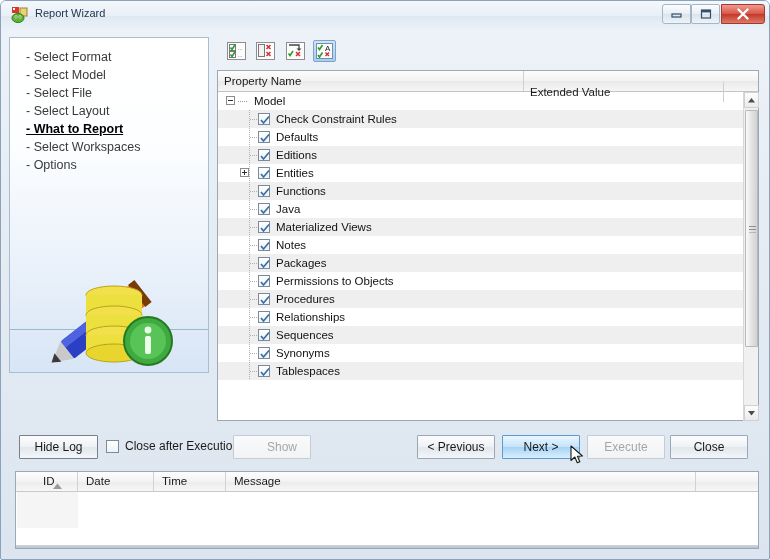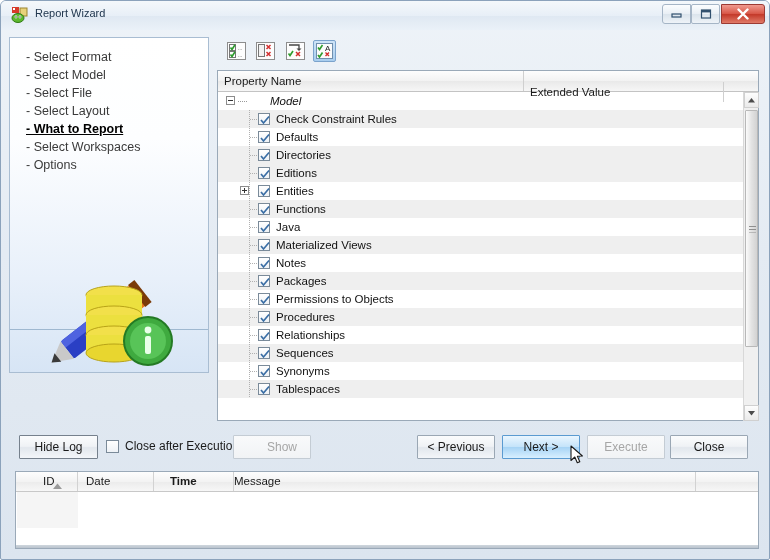--- a/index.html
+++ b/index.html
@@ -170,21 +170,21 @@
   }
   .cbox svg { position: absolute; left: 1px; top: 1px; }
   .tlabel { position: absolute; }
 
   
   #row-model .rootexp { left: 8px; }
   #row-model .rootdots {
     position: absolute; left: 20px; top: 9px; width: 10px; height: 1px;
     background: repeating-linear-gradient(90deg,#9a9a9a 0 1px,transparent 1px 2px);
   }
-  #row-model .tlabel { left: 52px; font-style: italic; }
+  #row-model .tlabel { left: 36px; }
 
   .child .cbox { left: 40px; }
   .child .tlabel { left: 58px; }
   .child .expander { left: 22px; }
 
   
   #vscroll {
     position: absolute; right: 0; top: 21px;
     width: 15px; height: 329px;
     background: #f0f0f0;
@@ -269,21 +269,21 @@
   }
   .lcell {
     position: absolute; top: 0; height: 19px; line-height: 19px;
     font-size: 11.5px; color: #1a1a1a;
     padding-left: 8px;
     border-right: 1px solid #d2d2d2;
     white-space: nowrap;
   }
   #lc-id   { left: 0;   width: 62px; padding-left: 27px; }
   #lc-date { left: 62px;  width: 76px; }
-  #lc-time { left: 146px; width: 72px; font-weight: bold; }
+  #lc-time { left: 138px; width: 72px; }
   #lc-msg  { left: 210px; width: 470px; }
   #lc-end  { left: 680px; width: 62px; border-right: none; }
   #sortarrow { position: absolute; left: 36px; top: 7px; }
   #logbody-sel {
     position: absolute; left: 1px; top: 20px;
     width: 61px; height: 36px;
     background: #f5f5f5;
   }
   #log-footline {
     position: absolute; left: 0; bottom: 0; width: 742px; height: 3px;
@@ -441,30 +441,20 @@
         <span class="guide"></span>
         <span class="tick"></span>
         <span class="cbox">
             <svg width="10" height="10">
               <path d="M1 5 L3.5 8 L9 1.5" stroke="#3a6ea5" stroke-width="1.7" fill="none"></path>
             </svg>
           </span>
         <span class="tlabel">Defaults</span>
       </div>
 
-      <div class="trow alt child">
-        <span class="guide"></span>
-        <span class="tick"></span>
-        <span class="cbox">
-            <svg width="10" height="10">
-              <path d="M1 5 L3.5 8 L9 1.5" stroke="#3a6ea5" stroke-width="1.7" fill="none"></path>
-            </svg>
-          </span>
-        <span class="tlabel">Directories</span>
-      </div>
 
 
       <div class="trow alt child">
         <span class="guide"></span>
         <span class="tick"></span>
         <span class="cbox">
             <svg width="10" height="10">
               <path d="M1 5 L3.5 8 L9 1.5" stroke="#3a6ea5" stroke-width="1.7" fill="none"></path>
             </svg>
           </span>

